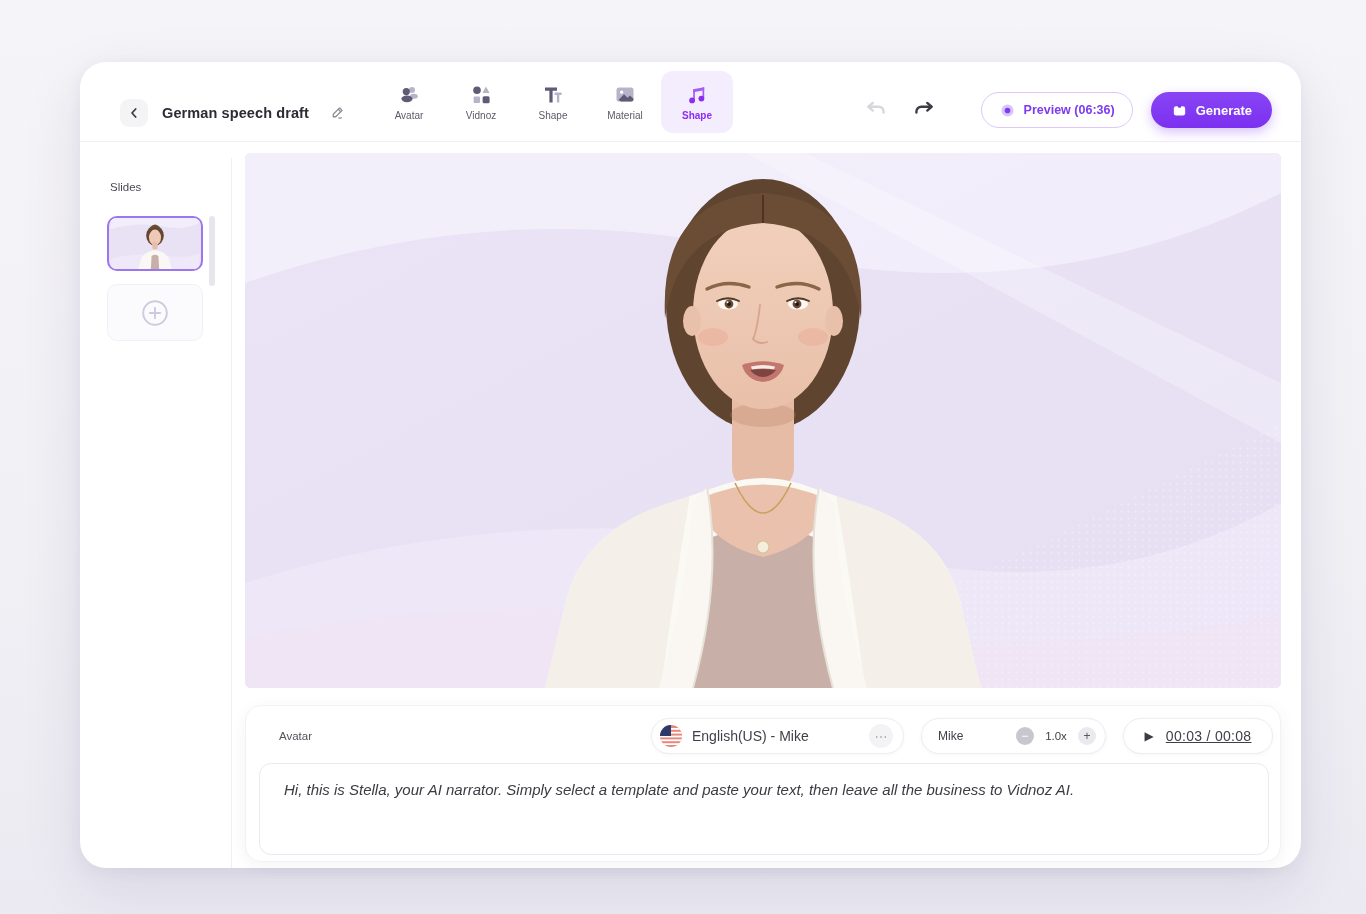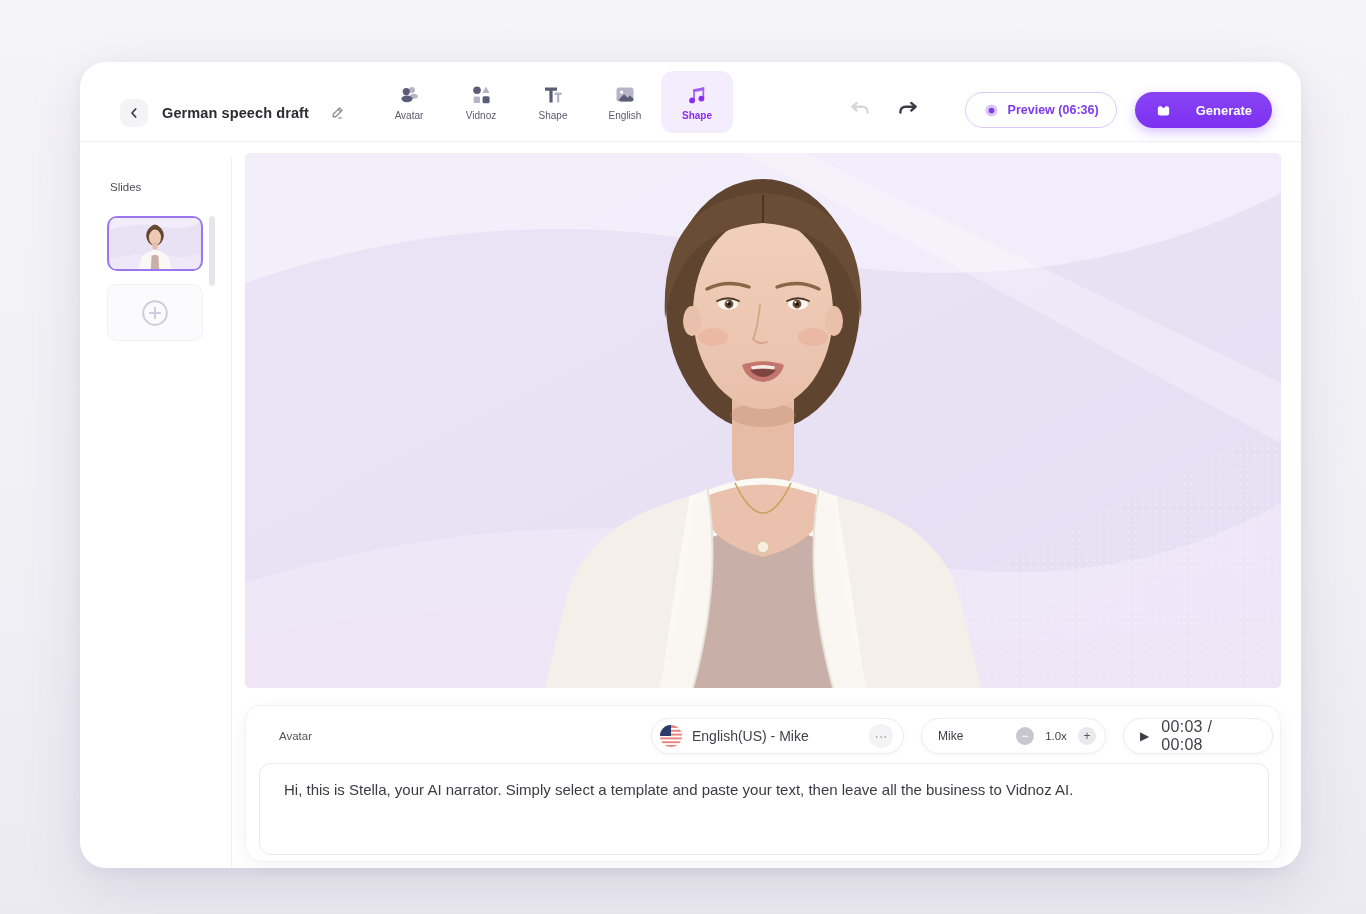--- a/index.html
+++ b/index.html
@@ -37,21 +37,21 @@
   .redo-btn{ margin-left:14px; }
   .preview-btn{
     margin-left:40px; height:36px; padding:0 17px; border-radius:18px; background:#fff;
     border:1.5px solid #dcc9f9; color:#7d3bf0; font-size:12.5px; font-weight:700;
     display:flex; align-items:center; gap:8px; cursor:pointer; font-family:inherit;
   }
   .generate-btn{
     margin-left:18px; height:36px; padding:0 20px; border-radius:18px;
     background:linear-gradient(180deg,#8845f4,#7c30f0);
     border:none; color:#fff; font-size:13px; font-weight:700;
-    display:flex; align-items:center; gap:24px; cursor:pointer; font-family:inherit;
+    display:flex; align-items:center; gap:8px; cursor:pointer; font-family:inherit;
     box-shadow:0 4px 12px rgba(124,48,240,.30);
   }
   
   .sidebar{ position:absolute; left:0; top:96px; bottom:0; width:152px; border-right:1px solid #efeef3; }
   .slides-label{ position:absolute; left:30px; top:23px; font-size:11.5px; color:#4a4a55; }
   .slide-thumb{
     position:absolute; left:27px; top:58px; width:96px; height:55px; border-radius:10px;
     border:2px solid #9b76ee; overflow:hidden; cursor:pointer; background:#e9e2f5; padding:0;
   }
   .slide-thumb svg{ display:block; width:100%; height:100%; }
@@ -90,26 +90,26 @@
   .speed-label{ font-size:12px; color:#3f3f48; flex:1; }
   .step-btn{
     width:18px; height:18px; border-radius:50%; border:none; cursor:pointer;
     display:flex; align-items:center; justify-content:center; font-size:12px; line-height:1; font-family:inherit;
   }
   .minus-btn{ background:#c7c7d0; color:#fff; }
   .plus-btn{ background:#e9e9ee; color:#55555e; margin-left:9px; }
   .speed-value{ font-size:11.5px; color:#3f3f48; margin:0 0 0 9px; width:26px; text-align:center; }
   .play-pill{ left:877px; width:150px; padding:0 16px; gap:12px; justify-content:center; }
   .play-glyph{ font-size:12px; color:#3c3c45; }
-  .time-text{ font-size:16px; color:#3f3f48; letter-spacing:.3px; }
+  .time-text{ font-size:14px; color:#3f3f48; letter-spacing:.3px;text-decoration:underline; }
   .speech-textarea{
     position:absolute; left:13px; top:57px; width:1010px; height:92px;
     border:1px solid #e9e9ee; border-radius:12px; padding:14px 24px;
     font-family:"Liberation Sans", sans-serif; font-size:15px; line-height:1.62; color:#3b3b44;
-    resize:none; outline:none; background:#fff;
+    resize:none; outline:none; background:#fff;font-style:italic;
   }
 </style>
 </head>
 <body>
 
 <div class="stage">
   <div class="card">
 
     <div class="header">
       <div class="header-left">
@@ -165,21 +165,21 @@
           <span class="tool-label">Shape</span>
         </button>
         <button class="tool">
           <span style="display:flex;">
             <svg width="24" height="24" viewBox="0 0 24 24">
                 <rect x="3.5" y="4.5" width="17" height="14" rx="2.5" fill="#b7b4c9"></rect>
                 <circle cx="8.6" cy="9.2" r="1.6" fill="#ffffff"></circle>
                 <path d="M5.5 17 L11 11.2 L14.6 14.8 L17 12.4 L20.5 15.8 L20.5 16 a2.5 2.5 0 0 1 -2.5 2.5 H8 Z" fill="#5e5b76"></path>
               </svg>
           </span>
-          <span class="tool-label">English</span>
+          <span class="tool-label">Material</span>
         </button>
         <button class="tool active">
           <span style="display:flex;">
             <svg width="24" height="24" viewBox="0 0 24 24">
                 <path d="M8.2 6.2 L19.2 4.2 L19.2 7.2 L8.2 9.2 Z" fill="#a45df5"></path>
                 <rect x="8.2" y="6.4" width="1.7" height="11" fill="#a45df5"></rect>
                 <rect x="17.5" y="4.4" width="1.7" height="10.6" fill="#a45df5"></rect>
                 <circle cx="7.1" cy="17.4" r="2.9" fill="#8b2ef2"></circle>
                 <circle cx="16.4" cy="15.6" r="2.9" fill="#8b2ef2"></circle>
               </svg>

